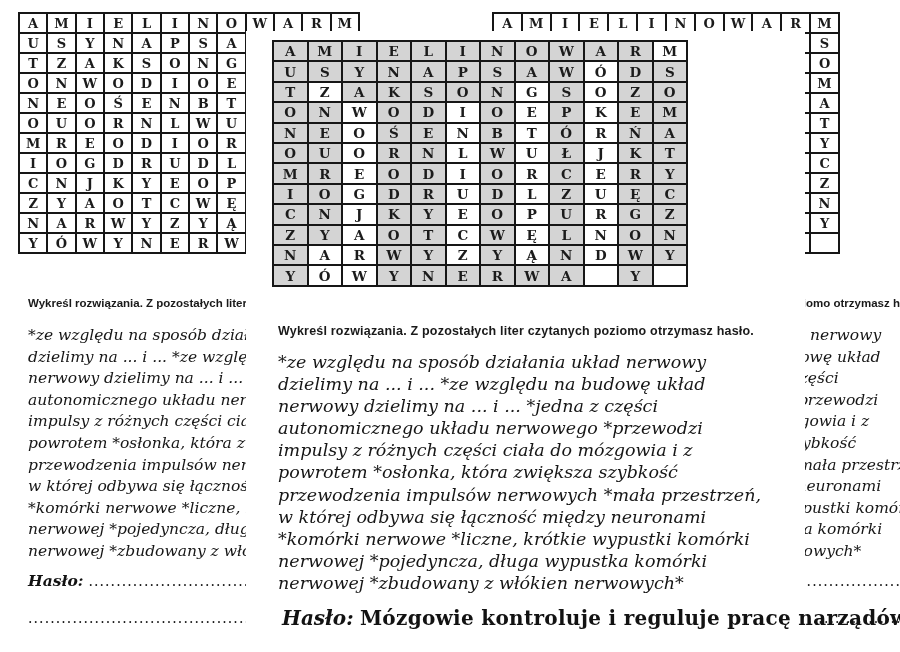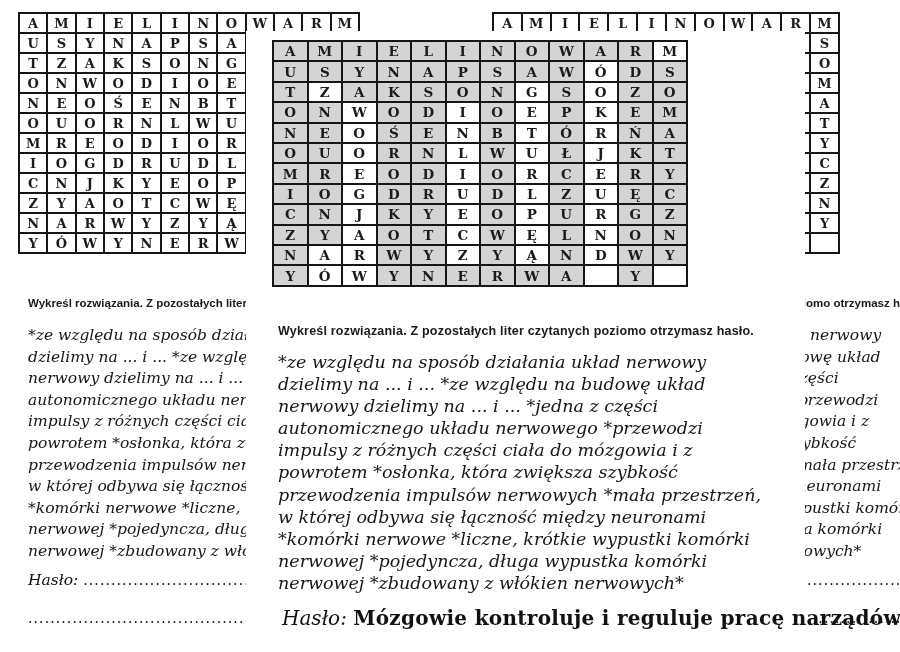--- a/index.html
+++ b/index.html
@@ -37,21 +37,21 @@
   #copy-center .instr{left:32px;top:293px;font-size:12.5px;letter-spacing:.2px;}
   
   .clues{position:absolute;font-style:italic;color:#161616;}
   .clues div{white-space:nowrap;}
   .side .clues{left:10px;top:313px;font-size:15.5px;line-height:21.6px;}
   #copy-center .clues{left:32px;top:320px;font-size:17.5px;line-height:22.1px;}
   
   .haslo{position:absolute;white-space:nowrap;}
   .side .haslo{left:10px;top:559px;font-size:15.5px;}
   #copy-center .haslo{left:36px;top:575px;font-size:20px;}
-  .haslo .lbl{font-style:italic;}
+  .haslo .lbl{font-style:italic;font-weight:bold;}
   .haslo .ans{font-style:normal;font-weight:600;letter-spacing:.3px;}
   .dots{font-style:normal;letter-spacing:1.1px;font-size:14px;color:#161616;}
   .dots2{position:absolute;left:10px;top:598px;white-space:nowrap;}
 </style>
 </head>
 <body>
 
 <section class="copy side" id="copy-left">
     <table class="grid">
       <tbody>

